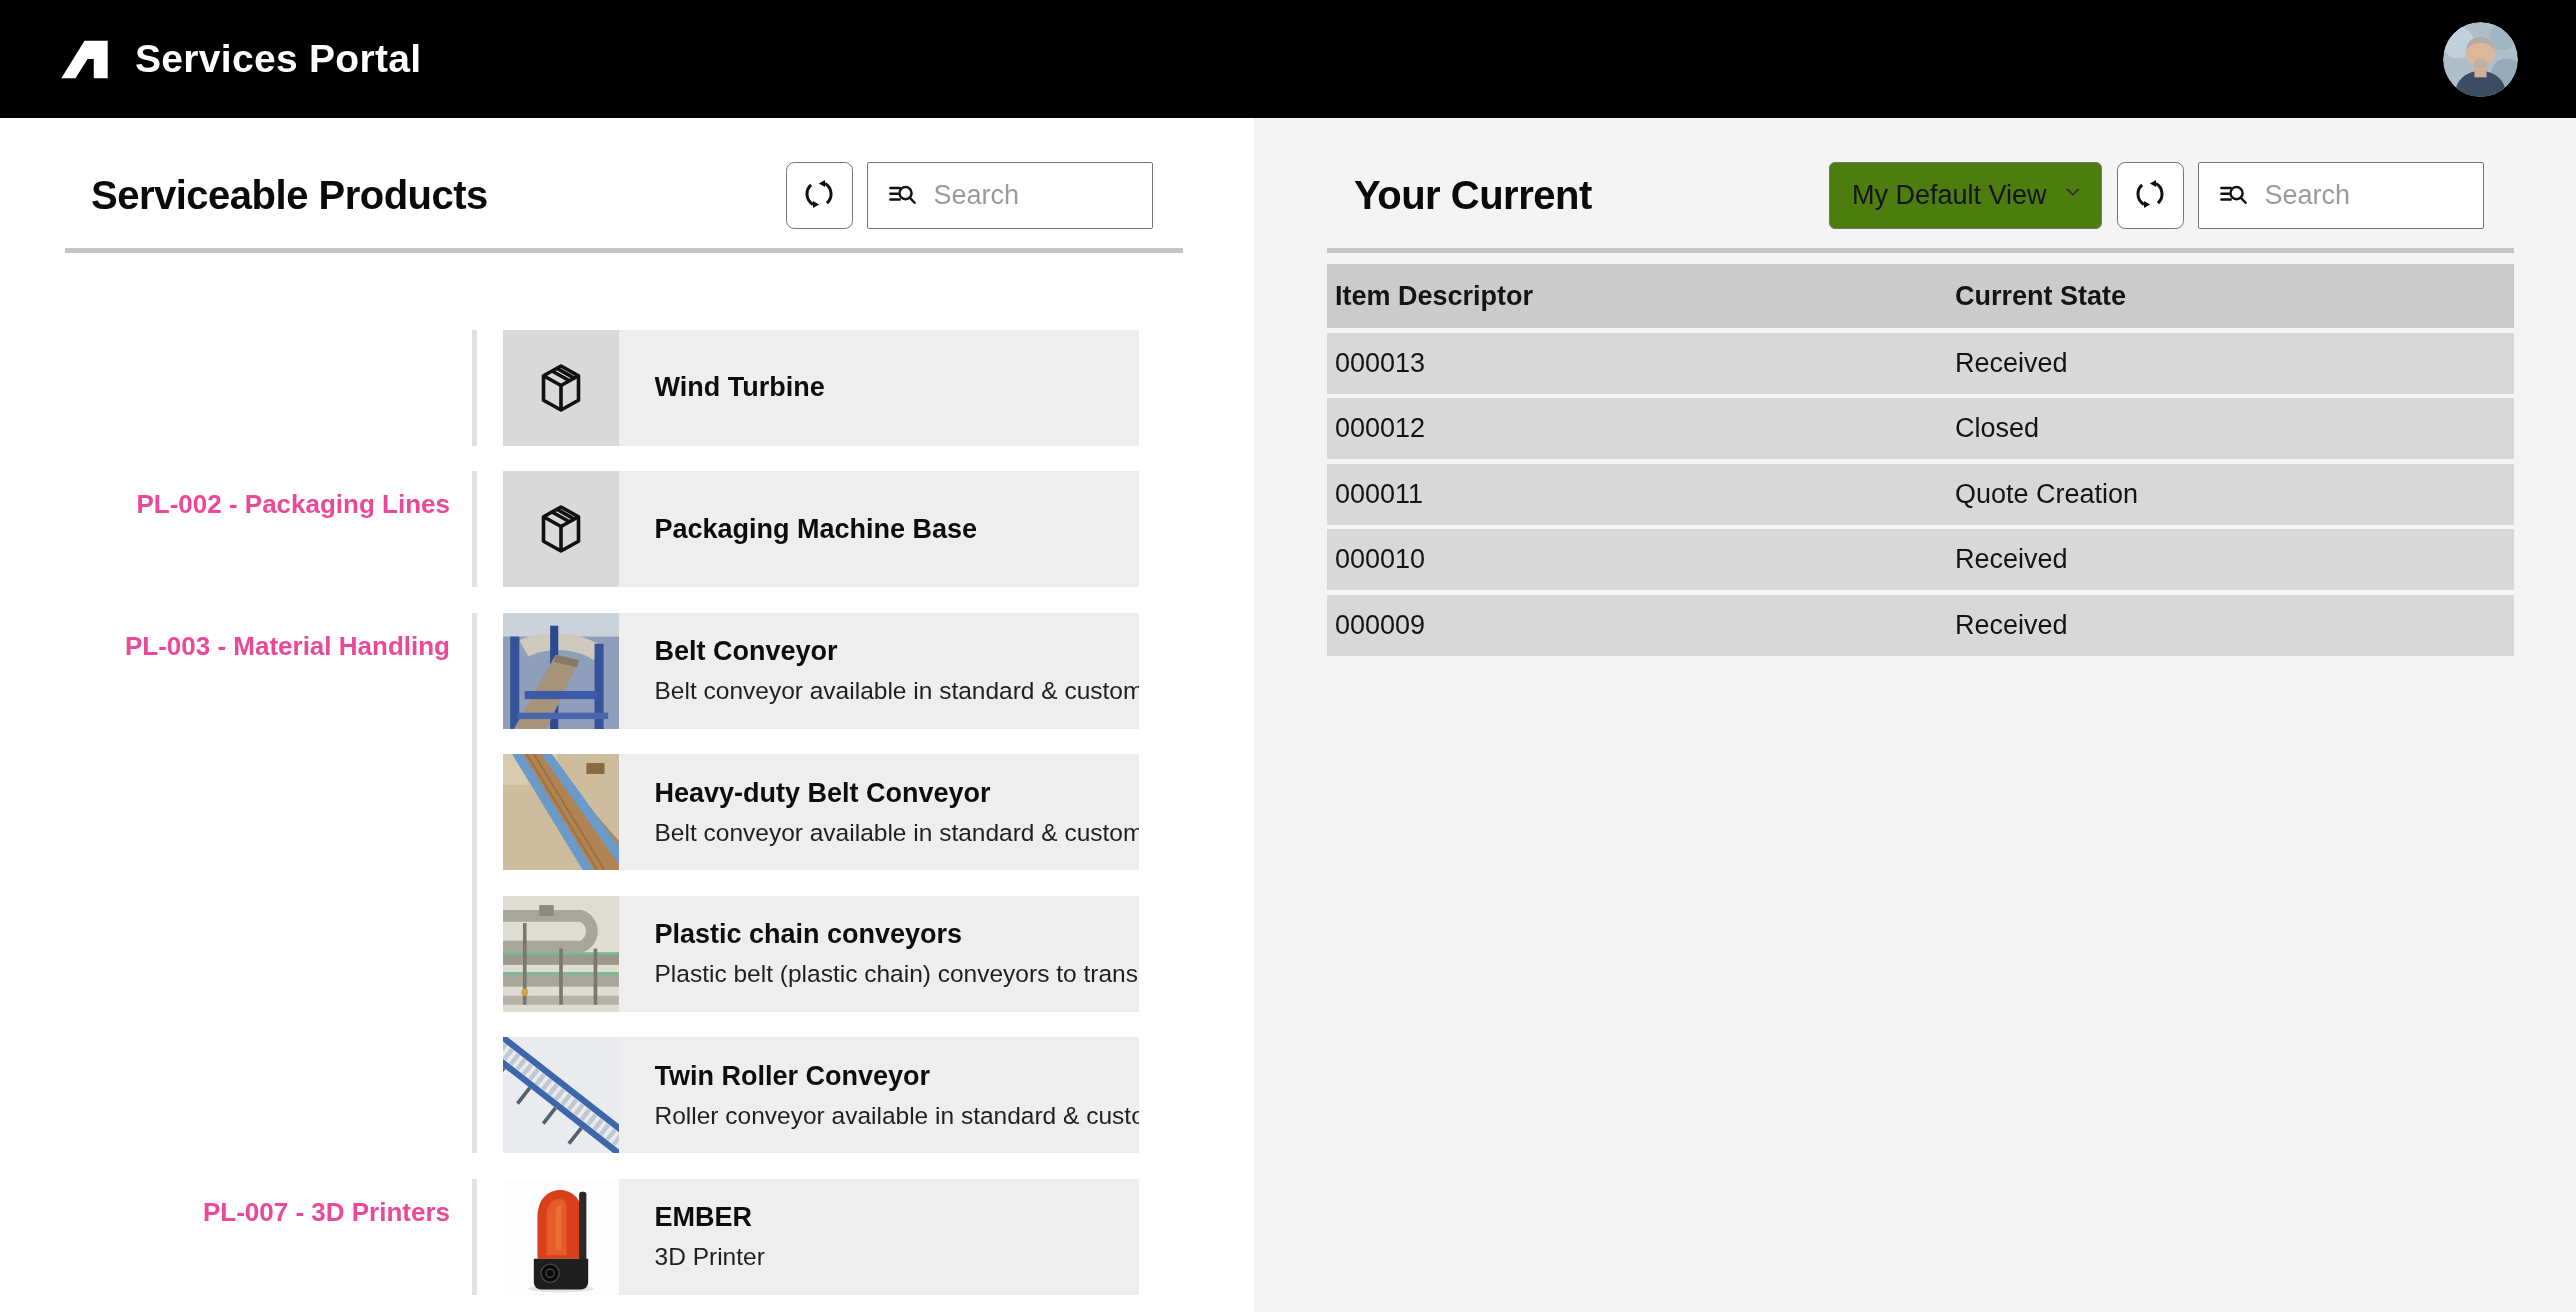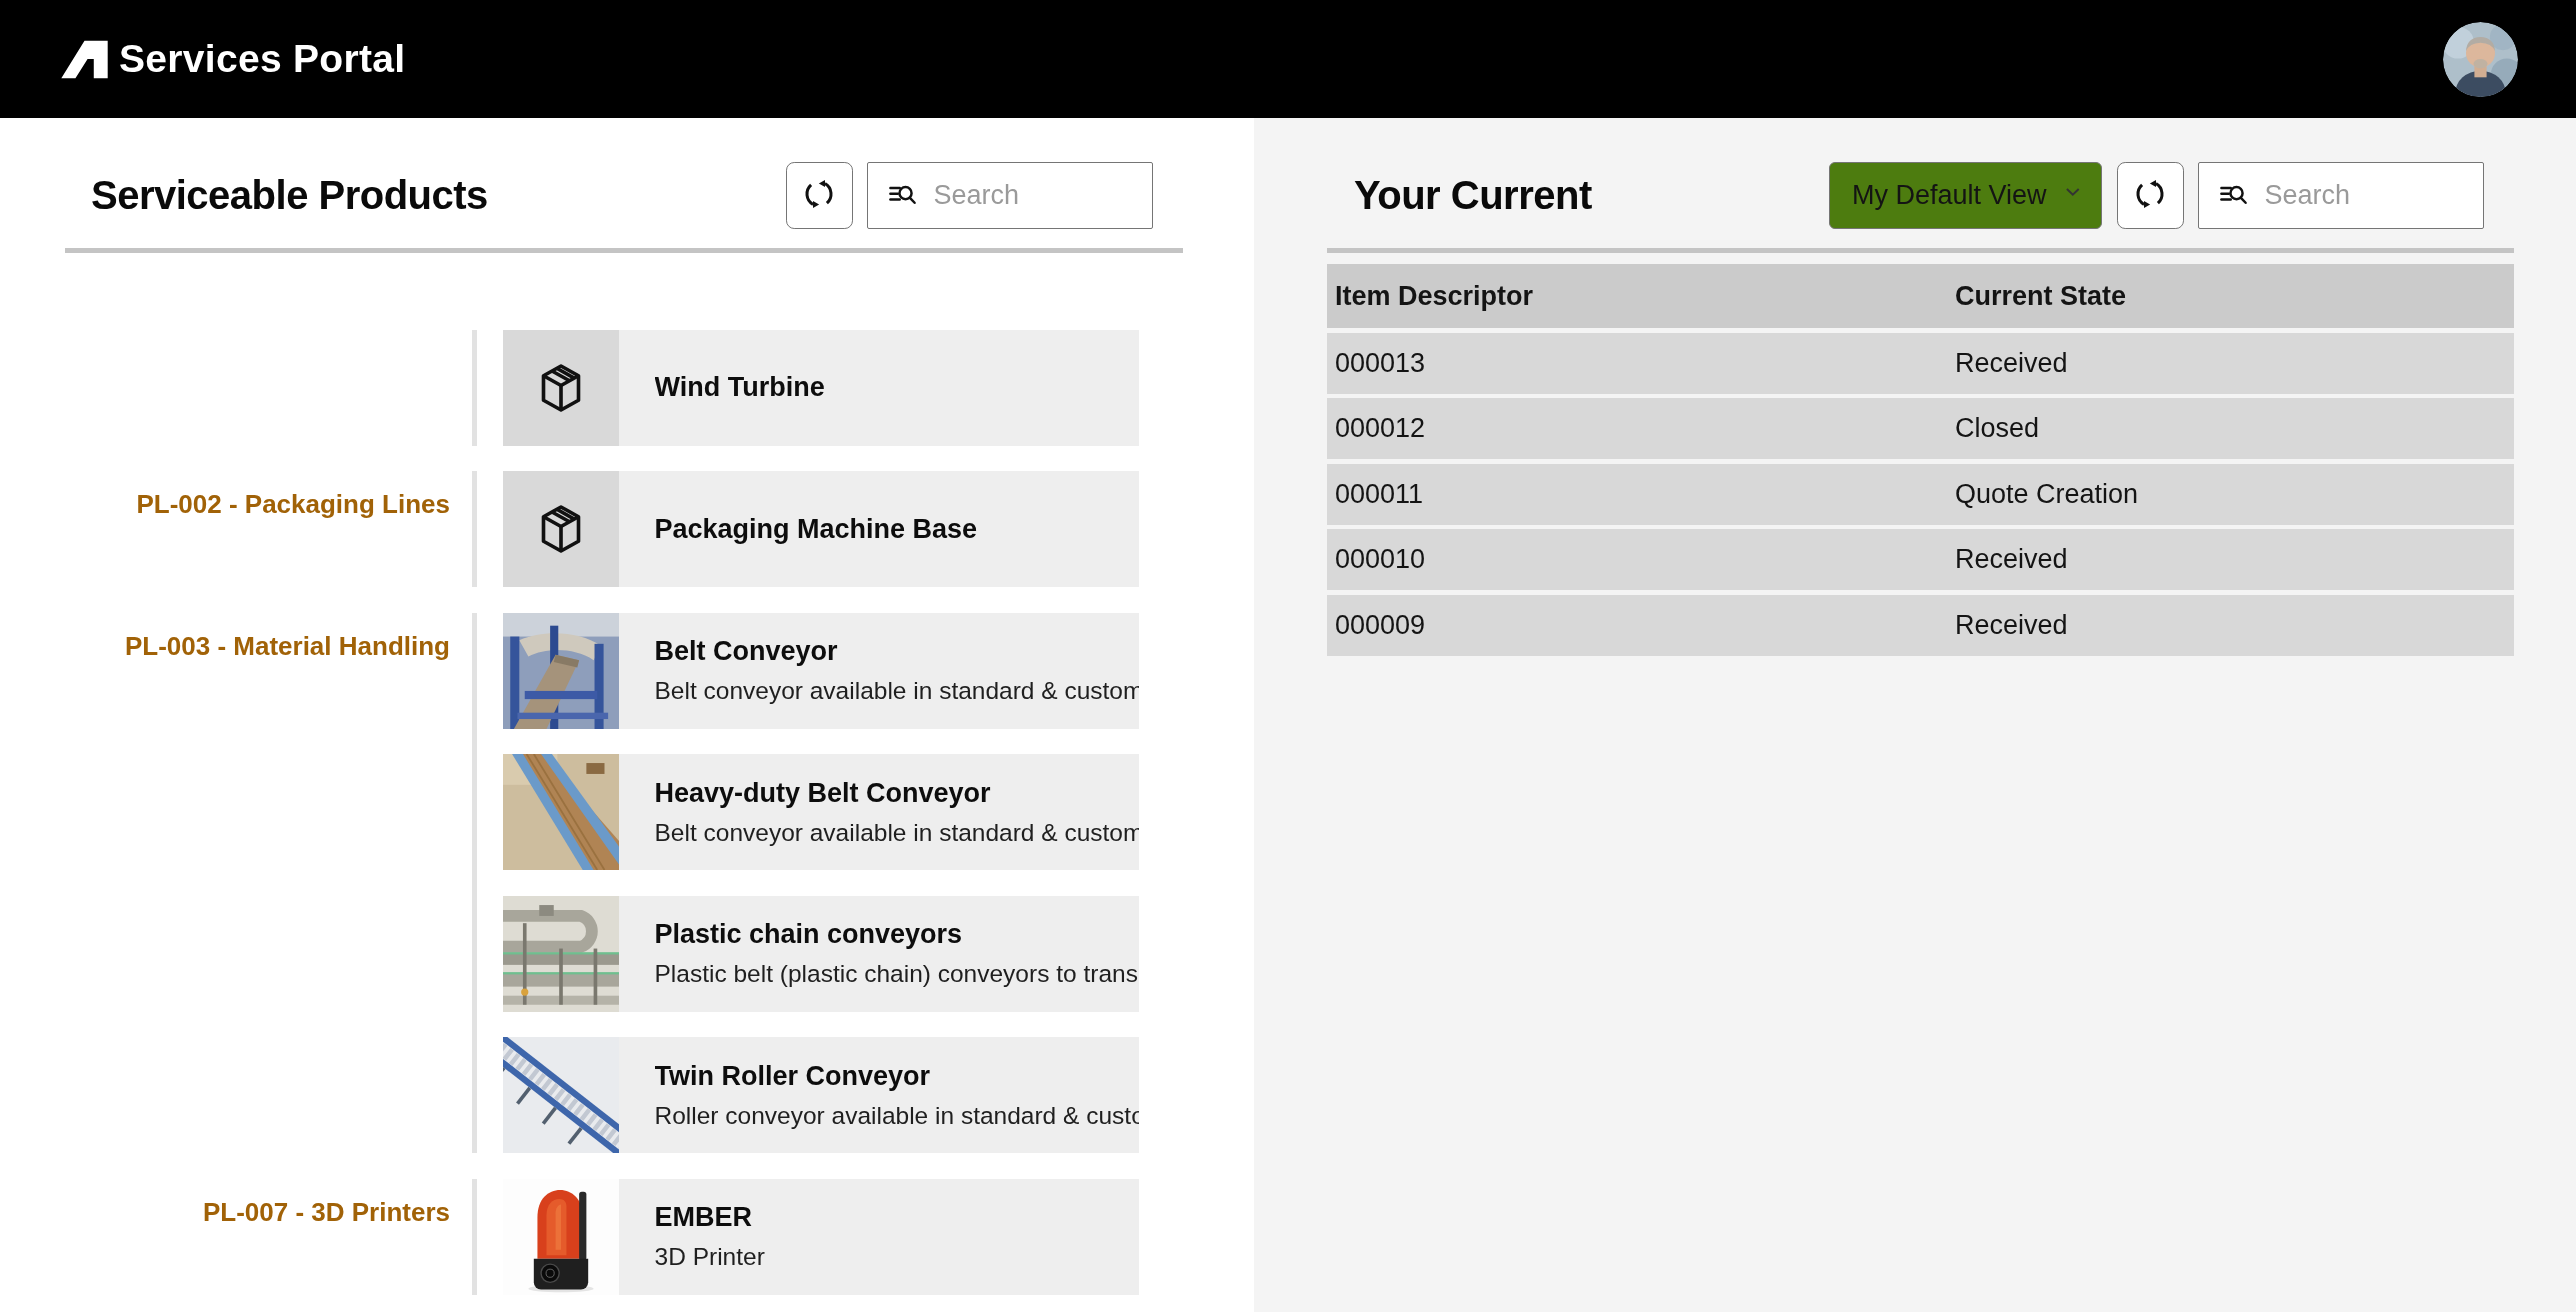--- a/index.html
+++ b/index.html
@@ -1,21 +1,21 @@
 <!DOCTYPE html>
 <html style="font-size:14.5px"><head>
 <meta charset="utf-8">
 <style>
   html,body{margin:0;padding:0;background:#ffffff;}
   body{width:2576px;height:1313px;font-family:"Liberation Sans","DejaVu Sans",sans-serif;overflow:hidden;}
   .app{position:relative;width:2576px;height:1313px;background:#fff;}
 
   
   .topbar{height:118px;background:#000;display:flex;align-items:center;padding:0 58px;box-sizing:border-box;}
-  .brand{display:flex;align-items:center;gap:8px;cursor:pointer;}
+  .brand{display:flex;align-items:center;gap:24px;cursor:pointer;}
   .brand .logo-box{width:53px;height:53px;display:flex;align-items:center;justify-content:center;}
   .app-title{color:#fff;font-size:39px;font-weight:700;letter-spacing:0.3px;}
   .avatar{margin-left:auto;width:75px;height:75px;border-radius:50%;overflow:hidden;cursor:pointer;flex:none;}
 
   
   .content{display:flex;height:1194px;}
   .left-panel{width:1254px;background:#fff;box-sizing:border-box;flex:none;}
   .right-panel{flex:1;background:#f4f4f4;box-sizing:border-box;}
   .panel-header{height:67px;display:flex;align-items:center;}
   .left-panel .panel-header{margin:44px 101px 0 91px;}
@@ -27,21 +27,21 @@
   .searchbox input{border:none;outline:none;font-size:27px;color:#333;width:100%;font-family:inherit;background:transparent;padding:0;}
   .searchbox input::placeholder{color:#9a9a9a;}
   .select{min-width:265px;height:67px;background:#4d7c0f;border:1.8px solid #757575;border-radius:6px;display:flex;align-items:center;padding:0 16.4px 0 22px;box-sizing:border-box;font-size:27px;color:#141414;gap:14.5px;cursor:pointer;justify-content:space-between;}
   .divider{height:4.5px;background:#c4c4c4;}
   .left-panel .divider{margin:19px 71px 0 65px;}
   .right-panel .divider{margin:19px 62px 0 73px;}
 
   
   .product-list{margin:77px 0 0 91px;display:flex;flex-direction:column;gap:25.5px;}
   .group{display:flex;}
-  .group-label{width:381px;box-sizing:border-box;padding-right:22px;padding-top:18px;text-align:right;font-weight:700;font-size:26px;color:#a16207;white-space:nowrap;overflow:visible;}
+  .group-label{width:381px;box-sizing:border-box;padding-right:22px;padding-top:18px;text-align:right;font-weight:700;font-size:26px;color:#ec4899;white-space:nowrap;overflow:visible;}
   .group-line{width:4.5px;background:#e2e2e2;flex:none;}
   .group-items{display:flex;flex-direction:column;gap:25.5px;margin-left:26px;}
   .product-card{display:flex;width:636px;height:116px;cursor:pointer;}
   .product-thumb{width:116px;height:116px;background:#d9d9d9;flex:none;display:flex;align-items:center;justify-content:center;overflow:hidden;}
   .product-text{flex:1;background:#eeeeee;display:flex;flex-direction:column;justify-content:center;padding-left:36px;overflow:hidden;box-sizing:border-box;}
   .product-title{font-size:27px;font-weight:700;color:#0d0d0d;white-space:nowrap;overflow:hidden;}
   .product-subtitle{font-size:24.5px;color:#1f1f1f;margin-top:10px;white-space:nowrap;overflow:hidden;}
 
   
   .rtable{margin:11.8px 62px 0 73px;}

